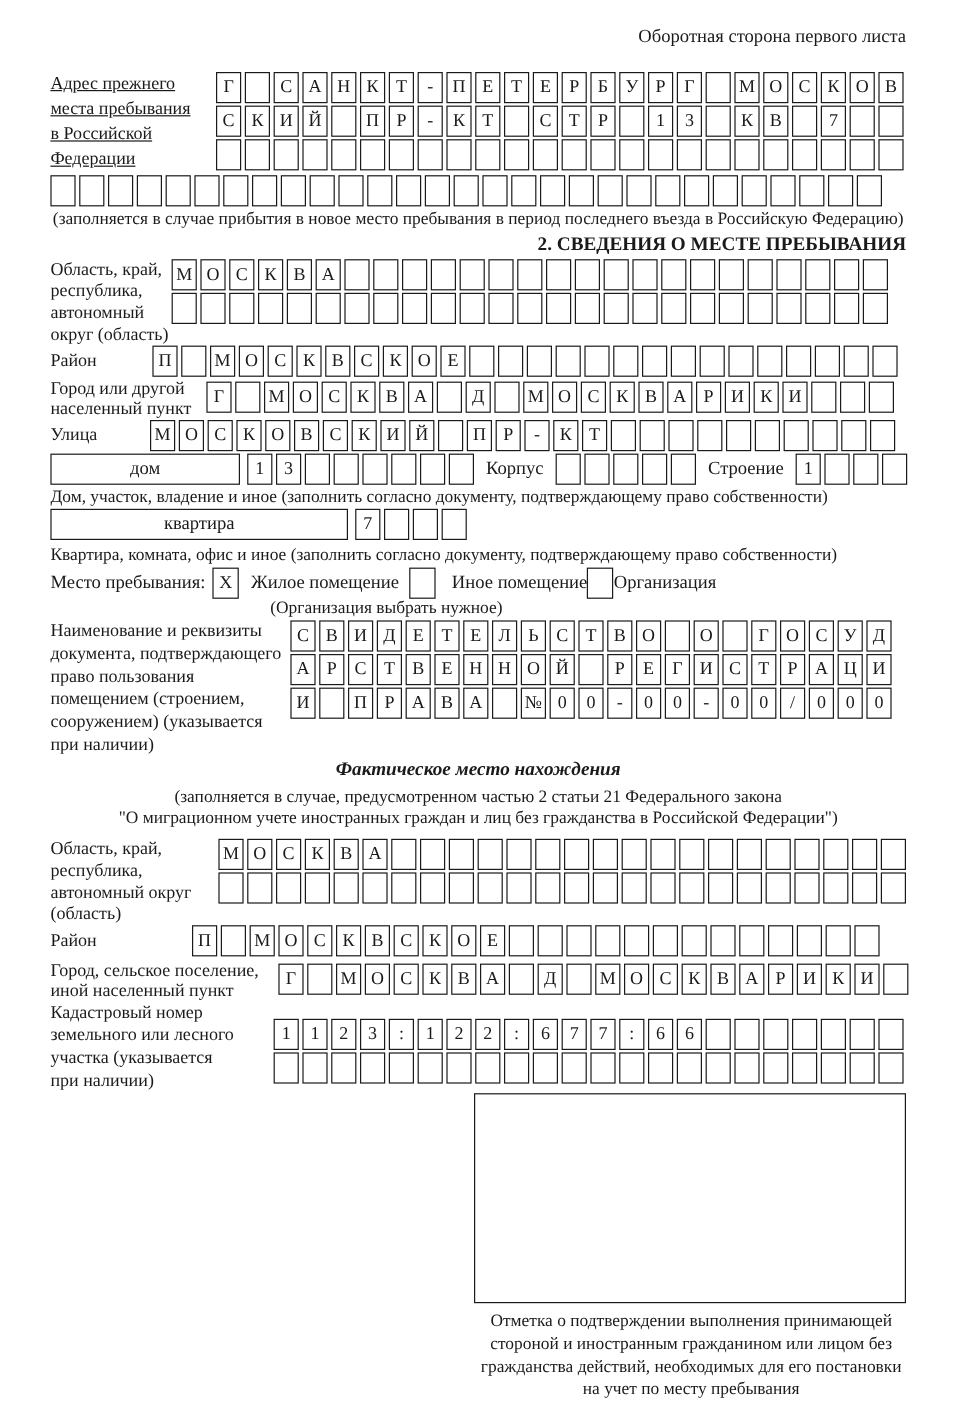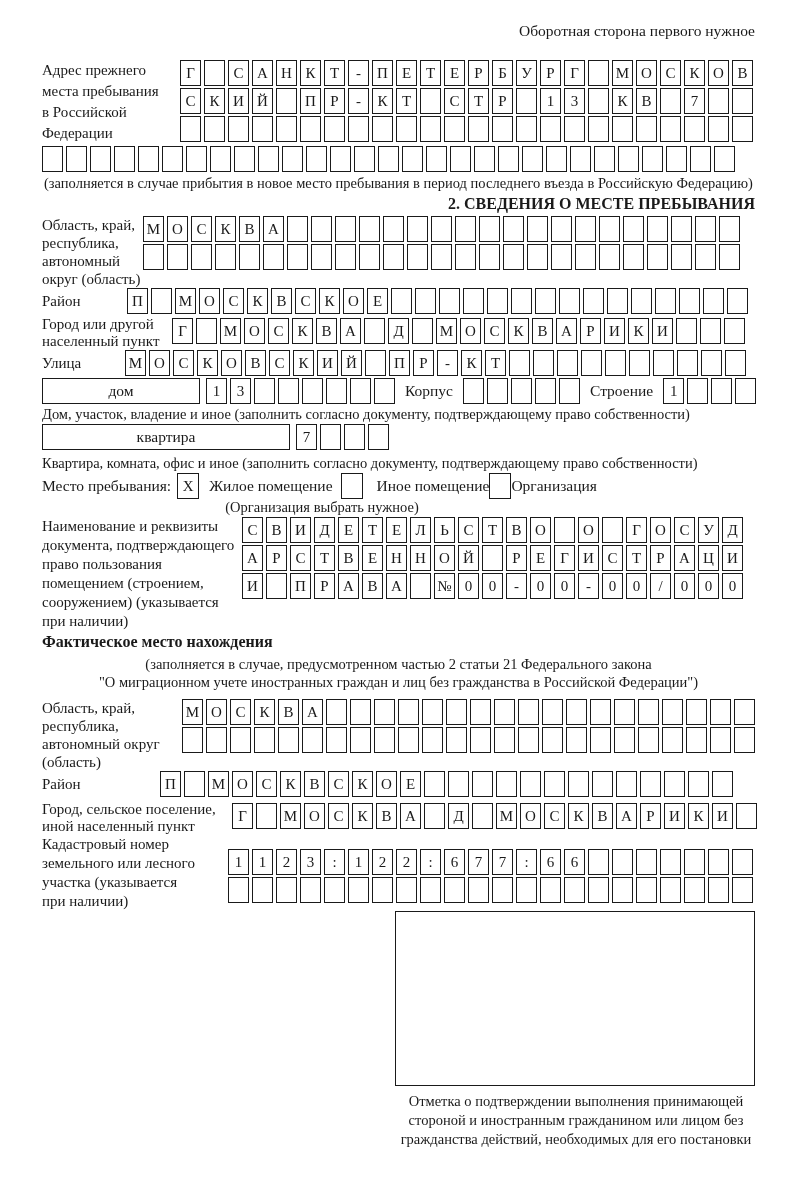--- a/index.html
+++ b/index.html
@@ -8,21 +8,21 @@
     width:800px; height:1180px; overflow:hidden;
     font-family:"Liberation Serif","DejaVu Serif",serif;
     color:#1a1a1a;
   }
   .page { width:800px; height:1180px; padding:22px 45px 0 42px; }
 
   .header-note { text-align:right; font-size:15.5px; margin-bottom:20px; }
 
   .frow { display:flex; align-items:flex-start; }
   .label { font-size:15px; flex:none; }
-  .lh21 div { line-height:21px; }
+  .lh21 div { line-height:21px;text-decoration:underline; }
   .lh19 div { line-height:19px; }
   .lh18 div { line-height:18px; }
   .lh17 div { line-height:17px; }
   .w138 { width:138px; }
   .w101 { width:101px; }
   .w85  { width:85px; }
   .w130 { width:130px; }
   .w83  { width:83px; }
   .w200 { width:200px; }
   .w140 { width:140px; }
@@ -66,38 +66,38 @@
   .checkbox {
     width:22px; height:26px; flex:none;
     border:1.7px solid #1a1a1a;
     display:flex; align-items:center; justify-content:center;
     font-size:15px;
   }
   .opt-label { font-size:15.5px; }
   .ml10 { margin-left:10px; } .ml8 { margin-left:8px; } .ml14 { margin-left:14px; } .ml22 { }
   .stay-note { width:560px; text-align:center; margin-bottom:1px; }
 
-  .fact-title { text-align:left; font-weight:bold; font-size:16px; line-height:19px; margin:1px 0 4px; }
+  .fact-title { text-align:center; font-weight:bold; font-size:16px; line-height:19px; margin:1px 0 4px;font-style:italic; }
   .fact-note { text-align:center; font-size:14.5px; line-height:18px; margin-bottom:8px; }
 
   .cad-rows { margin-top:14px; }
 
   .stamp-box {
     margin-left:353px; width:360px; height:175px;
     border:1.7px solid #1a1a1a; margin-bottom:6px;
   }
   .stamp-note { margin-left:348px; width:372px; text-align:center; font-size:14.5px; }
   .stamp-note div { line-height:19px; }
 </style>
 </head>
 <body>
 
 <div class="page">
 
-  <div class="header-note">Оборотная сторона первого нужное</div>
+  <div class="header-note">Оборотная сторона первого листа</div>
 
   <div class="frow block1">
     <div class="label w138 lh21">
         <div>Адрес прежнего</div>
         <div>места пребывания</div>
         <div>в Российской</div>
         <div>Федерации</div>
       </div>
     <div class="rows">
       <div class="cells">
@@ -698,15 +698,16 @@
           <span class="cell"></span>
         </div>
     </div>
   </div>
 
   <div class="stamp-box"></div>
   <div class="stamp-note">
       <div>Отметка о подтверждении выполнения принимающей</div>
       <div>стороной и иностранным гражданином или лицом без</div>
       <div>гражданства действий, необходимых для его постановки</div>
+      <div>на учет по месту пребывания</div>
     </div>
 
 </div>
 
 </body></html>

